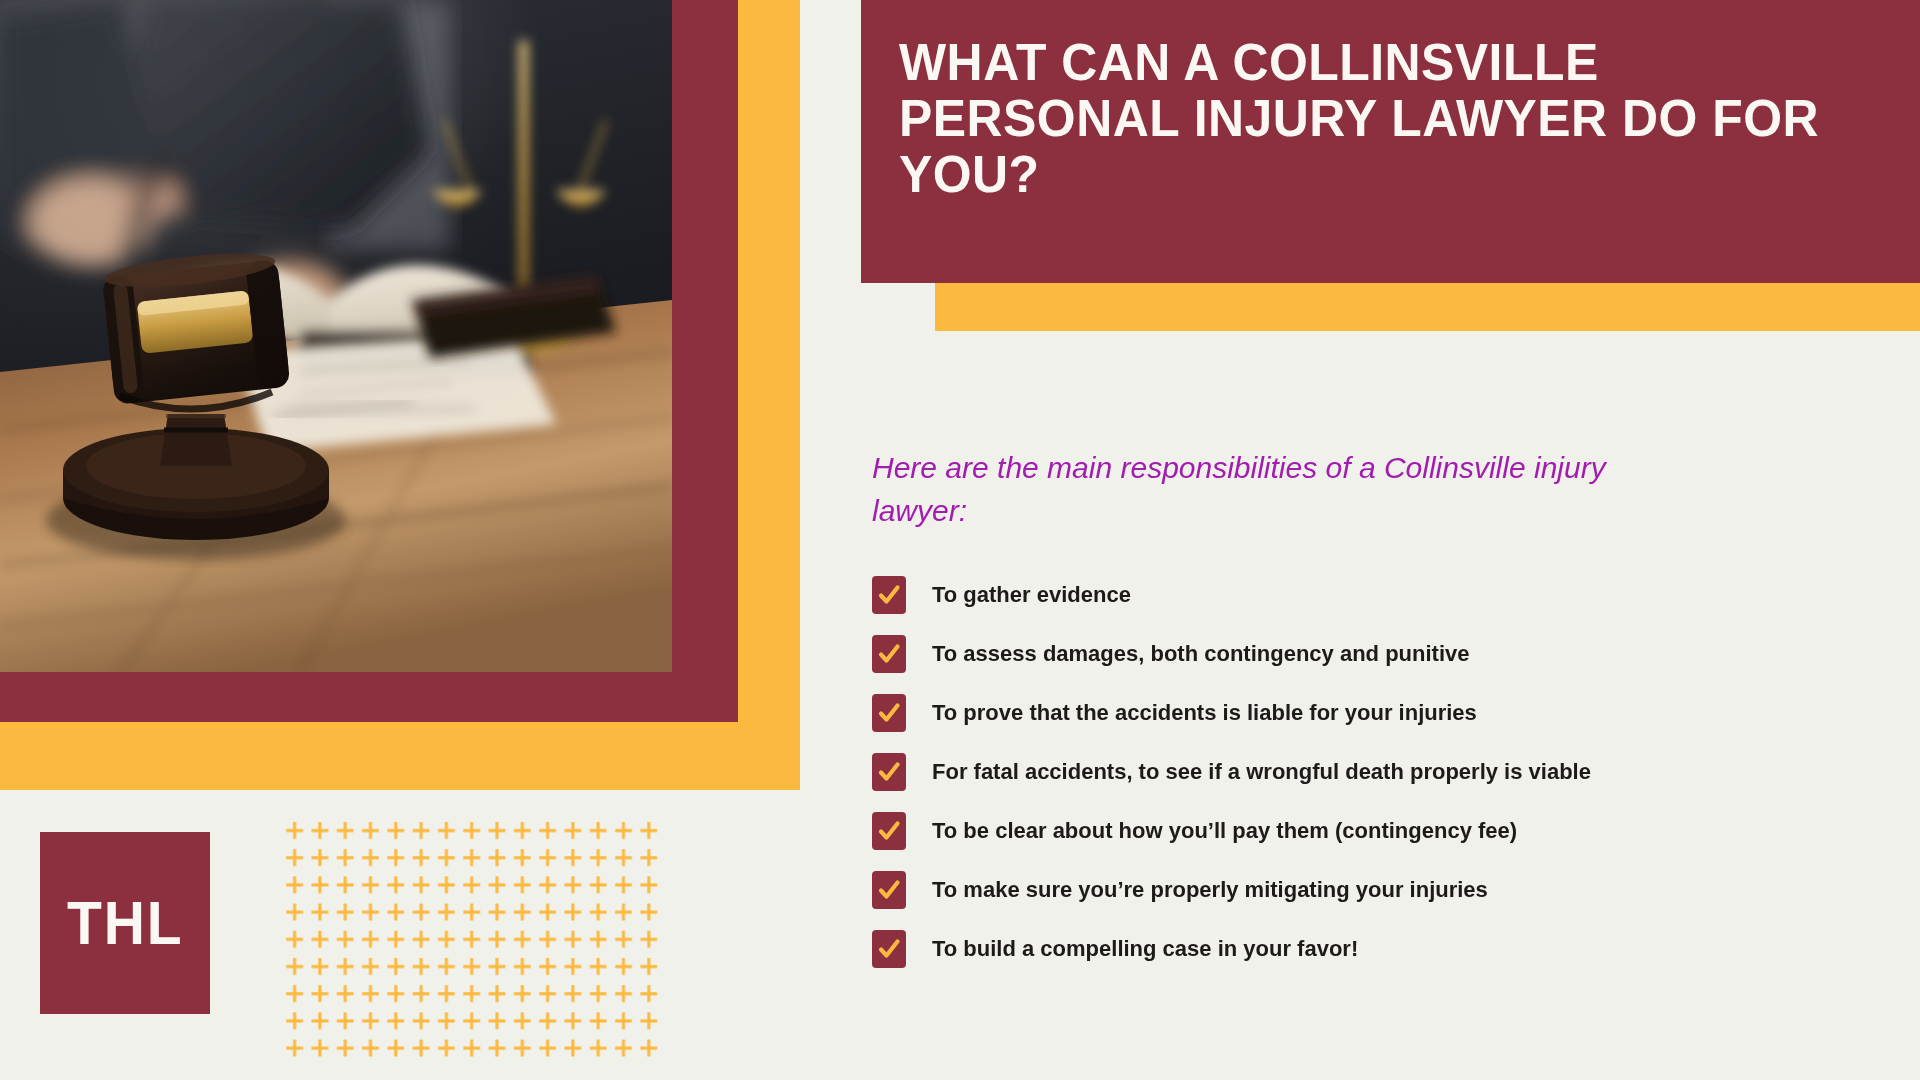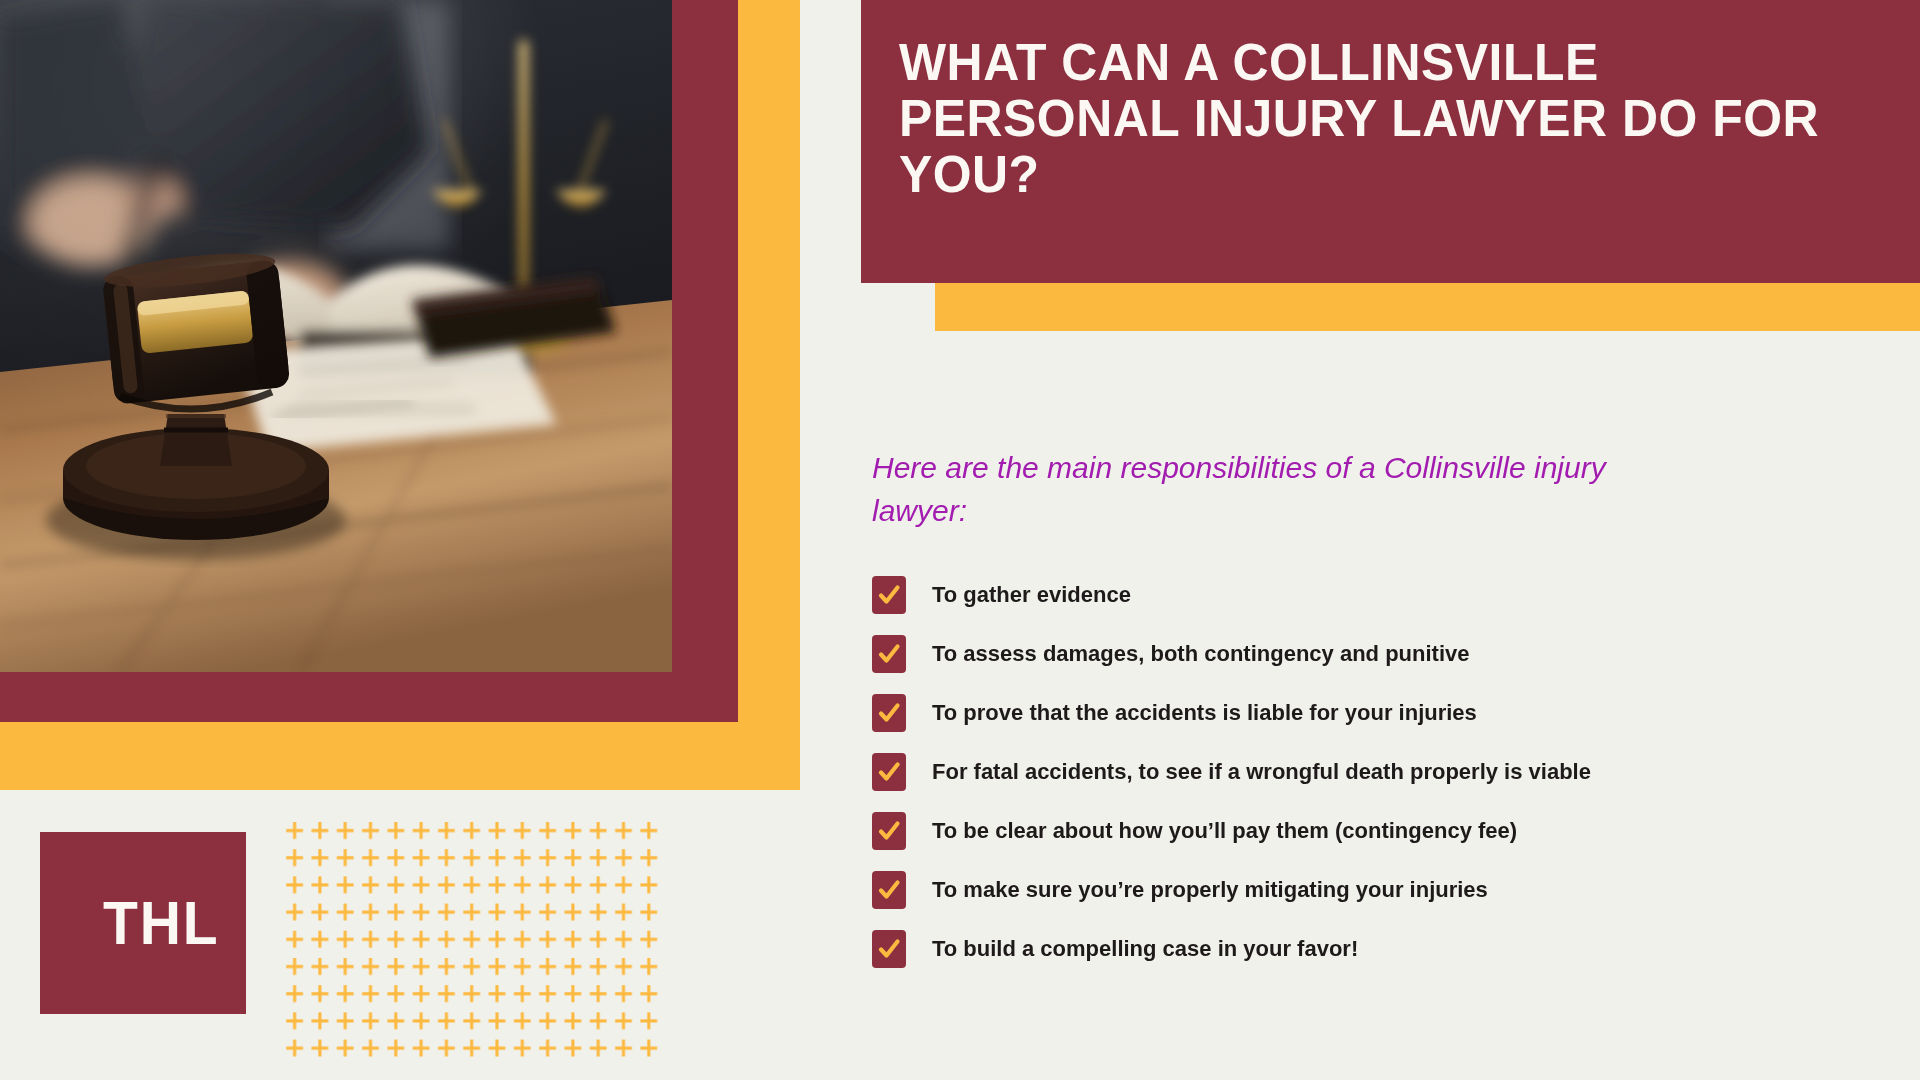--- a/index.html
+++ b/index.html
@@ -95,21 +95,21 @@
     line-height:1.2;
     color:#1d1a19;
     white-space:nowrap;
   }
 
   
   .logo-box{
     position:absolute;left:40px;top:832px;
     width:170px;height:182px;
     background:#8C3040;
-    display:flex;align-items:center;justify-content:center;padding-left:36px;
+    display:flex;align-items:center;justify-content:center;
   }
   .logo-text{
     color:#FBF8F4;
     font-family:"Liberation Sans", sans-serif;
     font-weight:700;
     font-size:62px;
     letter-spacing:2px;
     line-height:1;
     transform:scaleX(0.92);
   }

